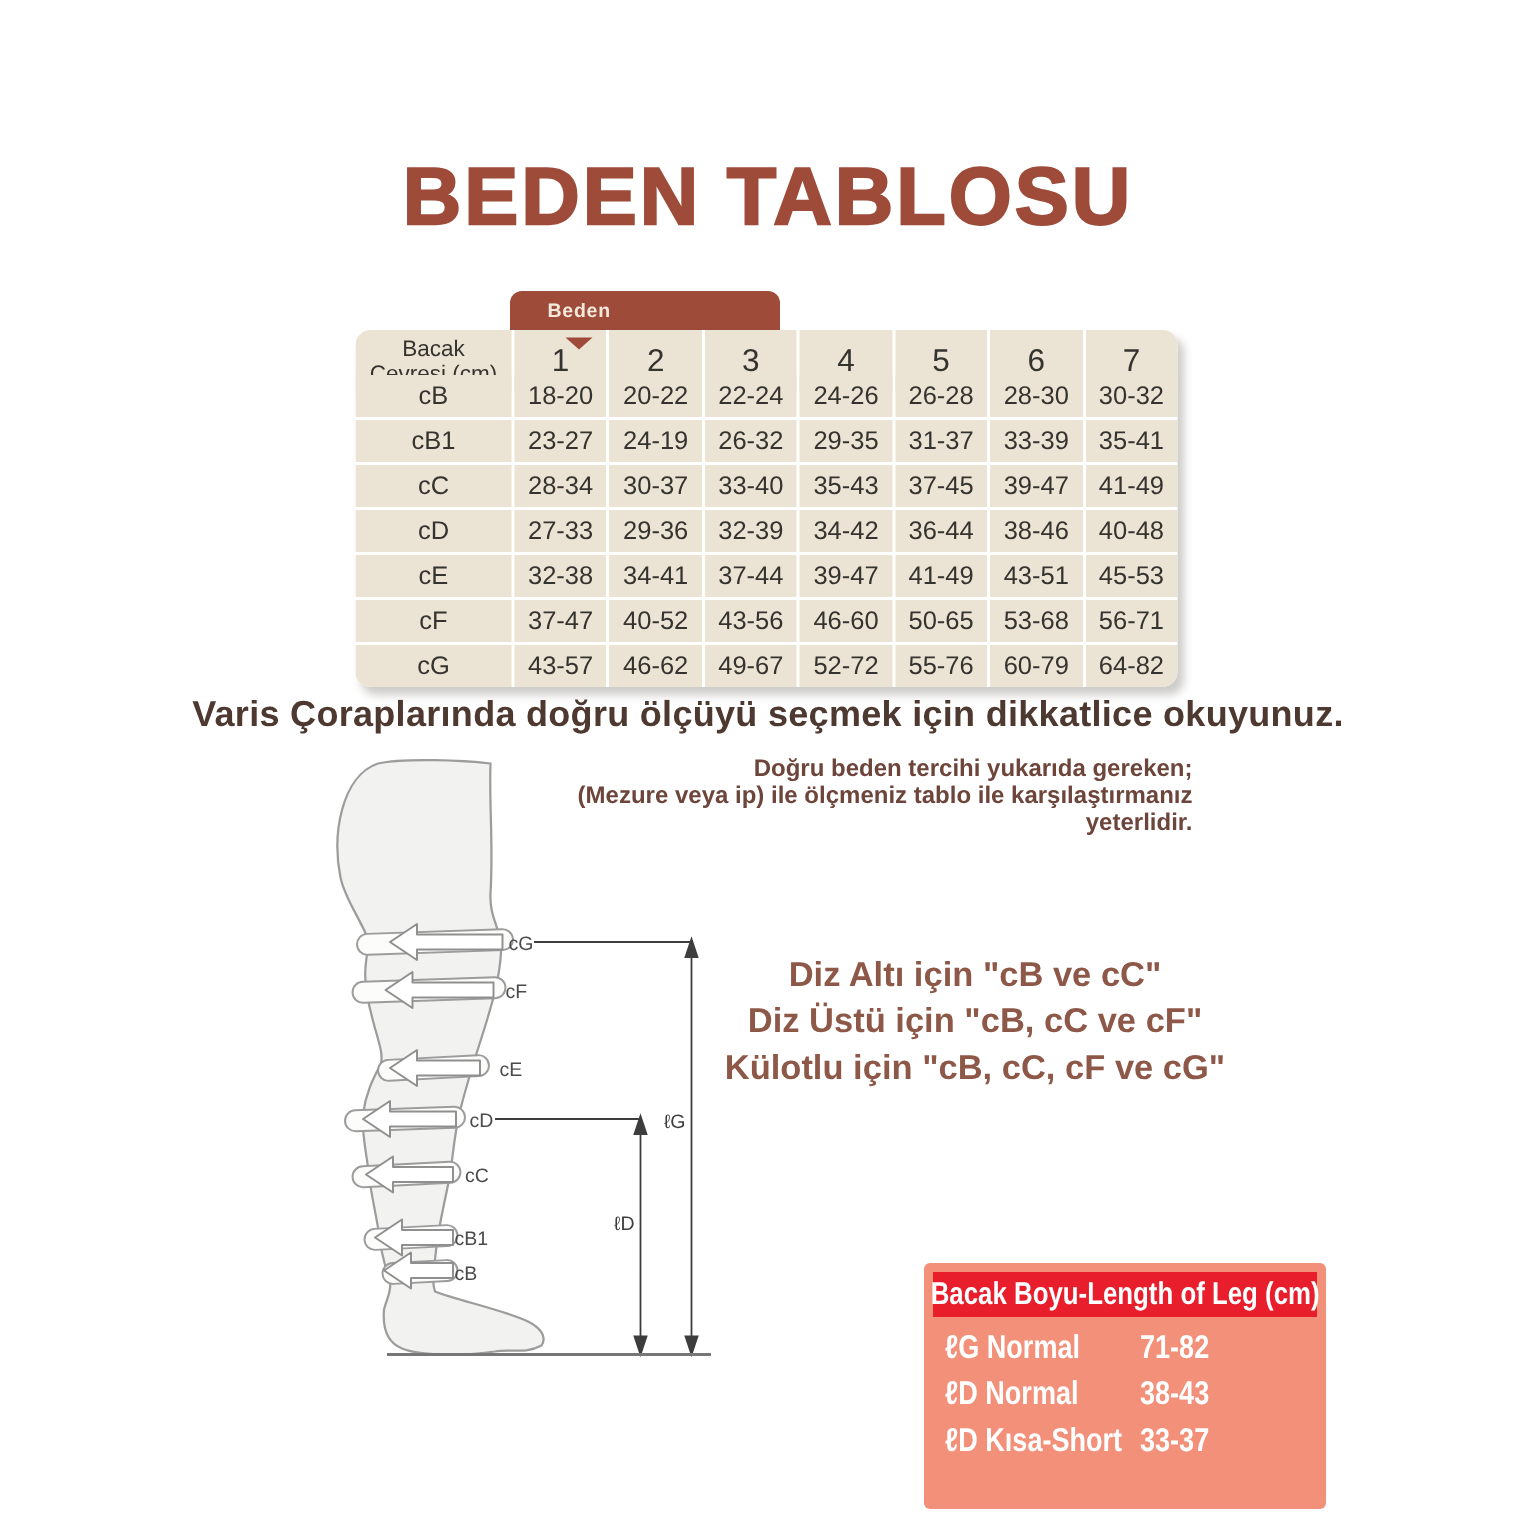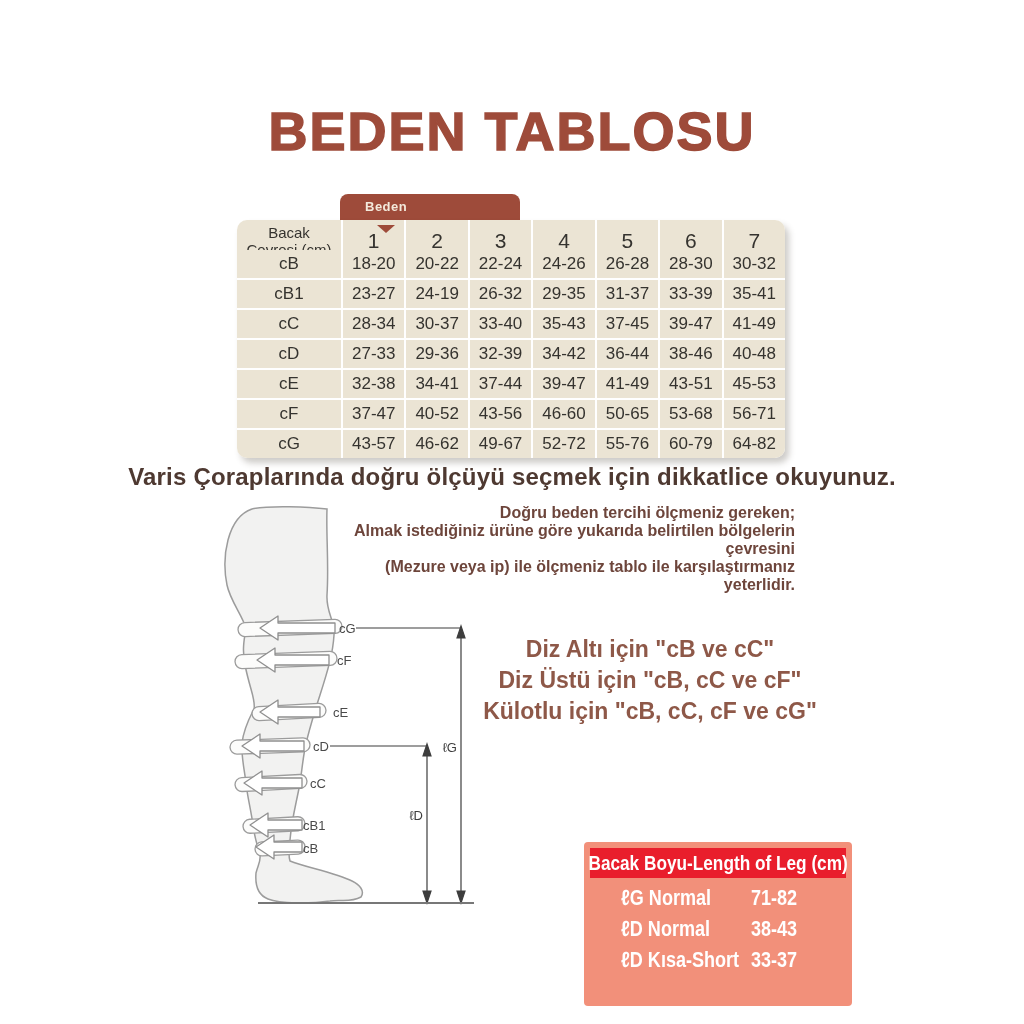--- a/index.html
+++ b/index.html
@@ -70,32 +70,32 @@
     font-size:23px;font-weight:bold;line-height:31px;color:var(--guide);
   }
 
   
   .leg-svg{left:130px;top:495px;}
   .leg-svg text{font-family:"Liberation Sans","DejaVu Sans",sans-serif;font-size:13px;fill:#4a4a4a;}
   .leg-svg .mlabel{font-size:13px;fill:#3d3d3d;}
 
   
   .leg-length{
-    left:584px;top:842px;width:268px;height:164px;background:var(--salmon);
+    left:616px;top:842px;width:268px;height:164px;background:var(--salmon);
     border-radius:4px;z-index:2;
   }
   .leg-length .hdr{
     margin:6px 6px 0 6px;height:30px;background:var(--red);
     display:flex;align-items:center;justify-content:center;
   }
   .leg-length .hdr span{
     color:#fff;font-weight:bold;font-size:21px;white-space:nowrap;
     transform:scaleX(.82);transform-origin:center;
   }
-  .leg-length .rows{padding:4px 0 0 14px;position:relative;margin-left:23px;}
+  .leg-length .rows{padding:4px 0 0 14px;position:relative;}
   .leg-length .row{position:relative;height:31px;}
   .leg-length .row .lab,.leg-length .row .val{
     position:absolute;top:0;line-height:31px;color:#fff;font-weight:bold;
     font-size:22px;white-space:nowrap;transform:scaleX(.82);transform-origin:left;
   }
   .leg-length .row .lab{left:0;}
   .leg-length .row .val{left:130px;}
 </style>
 </head>
 <body style="--accent: #9E4B3A; --cell: #EBE4D4; --notice: #4E3931; --para: #6D453B; --guide: #8E5848; --red: #E91E2C; --salmon: #F2907A;">
@@ -170,22 +170,21 @@
     <div class="cell ">49-67</div>
     <div class="cell ">52-72</div>
     <div class="cell ">55-76</div>
     <div class="cell ">60-79</div>
     <div class="cell ">64-82</div>
   </div>
 
 <div class="abs notice">Varis Çoraplarında doğru ölçüyü seçmek için dikkatlice okuyunuz.</div>
 
 <div class="abs instructions">
-  <div>Doğru beden tercihi ölçmeniz gereken;</div>
-  <div>Almak istediğiniz ürüne göre yukarıda belirtilen bölgelerin çevresini</div>
+  <div>Doğru beden tercihi yukarıda gereken;</div>
   <div>(Mezure veya ip) ile ölçmeniz tablo ile karşılaştırmanız yeterlidir.</div>
 </div>
 
 <div class="abs guide">
   <div>Diz Altı için "cB ve cC"</div>
   <div>Diz Üstü için "cB, cC ve cF"</div>
   <div>Külotlu için "cB, cC, cF ve cG"</div>
 </div>
 
 <svg class="abs leg-svg" width="360" height="430" viewBox="0 0 360 430">

